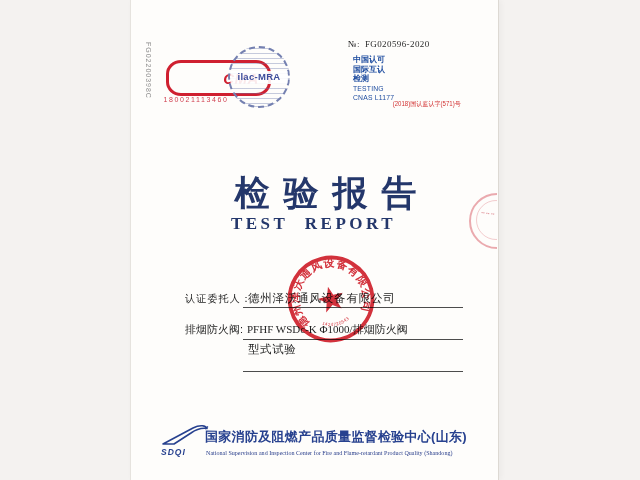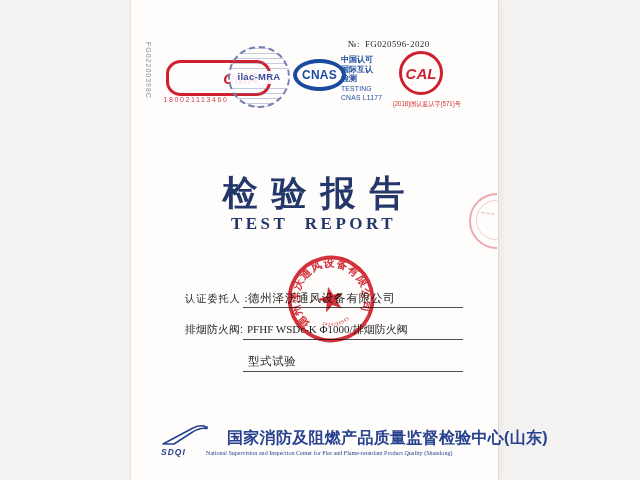--- a/index.html
+++ b/index.html
@@ -53,55 +53,55 @@
     display:flex;justify-content:center;
   }
   .ilac-text{font-size:9.5px;font-weight:700;color:#3d4d9c;letter-spacing:0.3px;}
   
   .cnas-ellipse{
     left:293px;top:59px;width:45px;height:24px;
     border:4px solid #1b4a9e;border-radius:50%;
     background:#fff;display:flex;align-items:center;justify-content:center;
   }
   .cnas-text{font-size:12px;font-weight:900;color:#1b4a9e;letter-spacing:0.2px;}
-  .cnas-lines{left:341px;top:55px;width:48px;color:#1b4a9e;}
+  .cnas-lines{left:353px;top:55px;width:48px;color:#1b4a9e;}
   .cnas-lines .zh{font-size:8px;font-weight:700;line-height:9.5px;}
   .cnas-lines .en{font-size:6.8px;line-height:9px;letter-spacing:0.2px;}
   
   .cal-circle{
     left:399px;top:51px;width:38px;height:38px;border-radius:50%;
     border:3.5px solid #cf2030;display:flex;align-items:center;justify-content:center;
   }
   .cal-text{font-style:italic;font-weight:900;font-size:15px;color:#cf2030;}
   .cal-caption{
     left:384px;top:100px;width:90px;text-align:center;
     font-size:6.4px;color:#d23333;white-space:nowrap;transform:scaleX(0.95);transform-origin:left;
   }
   
   .title-zh{
     left:130px;top:170px;width:367px;text-align:center;
     font-size:35px;font-weight:700;color:#24376b;
-    letter-spacing:14px;text-indent:14px;
+    letter-spacing:14px;text-indent:14px;padding-left:12px;
   }
   .title-en{
     left:130px;top:214px;width:367px;text-align:center;
     font-family:"Liberation Serif",serif;font-weight:700;
     font-size:17px;color:#24376b;letter-spacing:3.5px;word-spacing:9px;
   }
   
   .row-label{font-size:10px;color:#1f1f1f;white-space:nowrap;}
   .row-value{font-size:11.5px;color:#1f1f1f;white-space:nowrap;}
   .lbl1{left:185px;top:292px;letter-spacing:1.2px;}
   .val1{left:248px;top:291px;letter-spacing:0.8px;}
   .ul1{left:243px;top:307px;width:220px;height:1px;background:#4c4c4c;}
   .lbl2{left:185px;top:323px;font-size:10.8px;letter-spacing:0.2px;}
   .val2{left:247px;top:322px;font-family:"Liberation Serif",serif;font-size:11px;}
   .ul2{left:243px;top:339px;width:220px;height:1px;background:#4c4c4c;}
   .lbl3{left:185px;top:355px;letter-spacing:2.5px;}
-  .val3{left:248px;top:354px;letter-spacing:0.6px;}
+  .val3{left:248px;top:342px;letter-spacing:0.6px;}
   .ul3{left:243px;top:371px;width:220px;height:1px;background:#4c4c4c;}
   
   .stamp-main{
     left:286px;top:254px;width:90px;height:90px;
     transform:rotate(-14deg);
     opacity:0.92;mix-blend-mode:multiply;
   }
   
   .stamp-edge{
     left:468px;top:192px;width:29px;height:58px;overflow:hidden;opacity:0.6;
@@ -119,21 +119,21 @@
     font-size:5px;line-height:6px;color:rgba(200,60,72,0.8);overflow:hidden;
     transform:rotate(8deg);
   }
   
   .footer-logo-swoosh{left:161px;top:424px;width:48px;height:22px;}
   .footer-logo-text{
     left:161px;top:447px;width:48px;text-align:left;
     font-style:italic;font-weight:900;font-size:8.5px;color:#27418f;letter-spacing:1px;
   }
   .footer-zh{
-    left:227px;top:428px;font-size:16px;font-weight:700;color:#27418f;
+    left:205px;top:428px;font-size:13px;font-weight:700;color:#27418f;
     letter-spacing:0.3px;white-space:nowrap;
   }
   .footer-en{
     left:206px;top:449px;font-family:"Liberation Serif",serif;
     font-size:6.6px;color:#2a3f8c;white-space:nowrap;
     transform:scaleX(0.92);transform-origin:left;
   }
 </style>
 </head>
 <body>
@@ -151,34 +151,28 @@
     <span class="cma-text">CMA</span>
   </div>
   <div class="abs cma-number">180021113460</div>
 
   <div class="abs ilac-circle">
     <div class="ilac-band">
       <span class="ilac-text">ilac-MRA</span>
     </div>
   </div>
 
-  <div class="abs cnas-ellipse">
-    <span class="cnas-text">CNAS</span>
-  </div>
   <div class="abs cnas-lines">
     <div class="zh">中国认可</div>
     <div class="zh">国际互认</div>
     <div class="zh">检测</div>
     <div class="en">TESTING</div>
     <div class="en">CNAS L1177</div>
   </div>
 
-  <div class="abs cal-circle">
-    <span class="cal-text">CAL</span>
-  </div>
   <div class="abs cal-caption">(2018)国认监认字(571)号</div>
 
   <div class="abs title-zh">检验报告</div>
   <div class="abs title-en">TEST REPORT</div>
 
   <div class="abs row-label lbl1">认证委托人：</div>
   <div class="abs row-value val1">德州泽沃通风设备有限公司</div>
   <div class="abs ul1"></div>
 
   <div class="abs row-label lbl2">排烟防火阀:</div>

